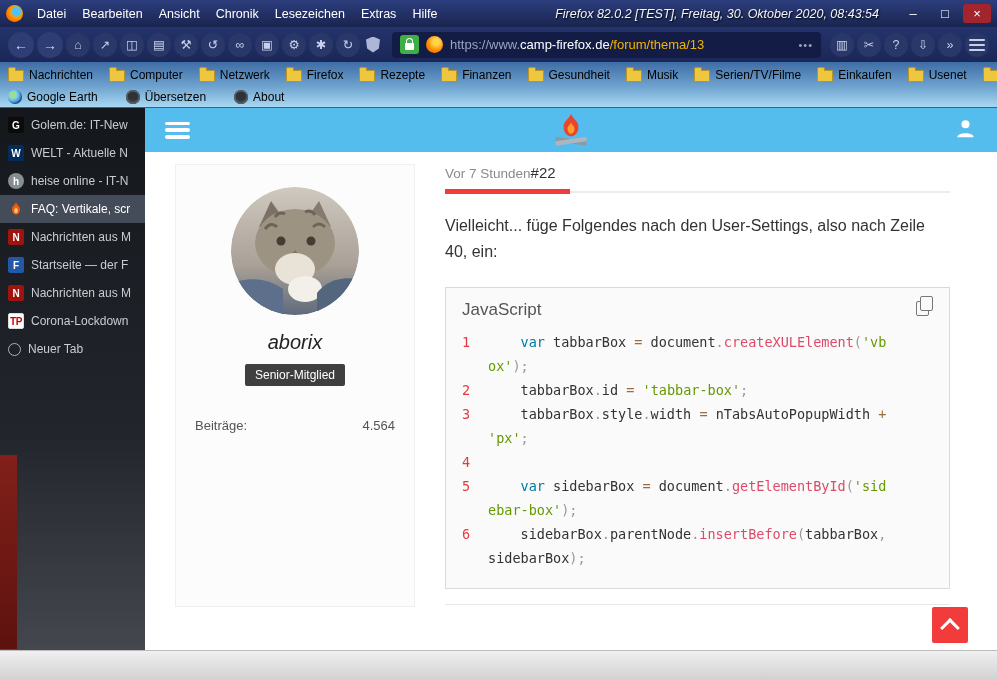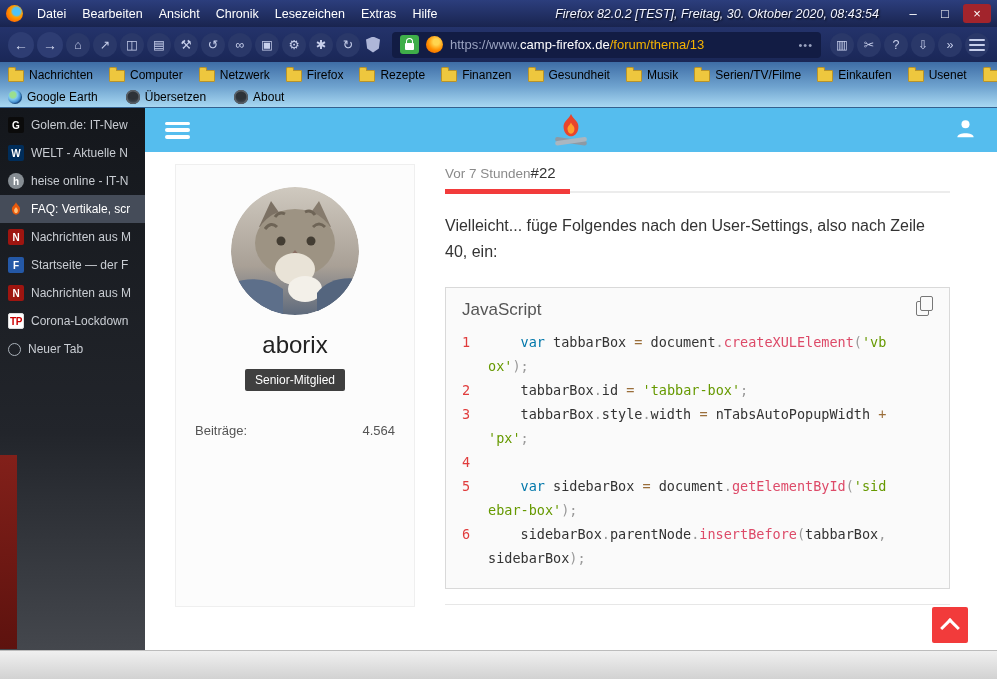--- a/index.html
+++ b/index.html
@@ -89,21 +89,21 @@
                padding:0 20px;position:relative;flex:none;}
   .burger{width:25px;height:17px;display:flex;flex-direction:column;justify-content:space-between;}
   .burger i{height:3.5px;background:#fff;border-radius:2px;}
   .site-logo{position:absolute;left:50%;top:4px;transform:translateX(-50%);}
   .user-btn{margin-left:auto;}
 
   .post{flex:1;display:flex;padding:12px 47px 0 30px;position:relative;}
   .author-col{width:240px;flex:none;background:#fcfcfc;border:1px solid #efefef;height:443px;
               box-sizing:border-box;display:flex;flex-direction:column;align-items:center;padding-top:22px;}
   .avatar{width:128px;height:128px;border-radius:50%;overflow:hidden;flex:none;}
-  .author-name{margin-top:16px;font-size:24px;color:#222;}
+  .author-name{margin-top:16px;font-size:20px;color:#222;font-style:italic;}
   .author-badge{margin-top:10px;background:#3f3f3f;color:#fff;font-size:12px;
                 padding:4px 10px;border-radius:2px;}
   .author-stats{margin-top:20px;width:200px;display:flex;justify-content:space-between;
                 font-size:13px;color:#555;padding-top:12px;}
 
   .content-col{flex:1;margin-left:30px;height:441px;box-sizing:border-box;
                border-bottom:1px solid #e7e7e7;min-width:0;}
   .meta-row{display:flex;align-items:baseline;
             color:#8a8a8a;font-size:13.5px;}
   .post-number{color:#333;font-size:15px;}

